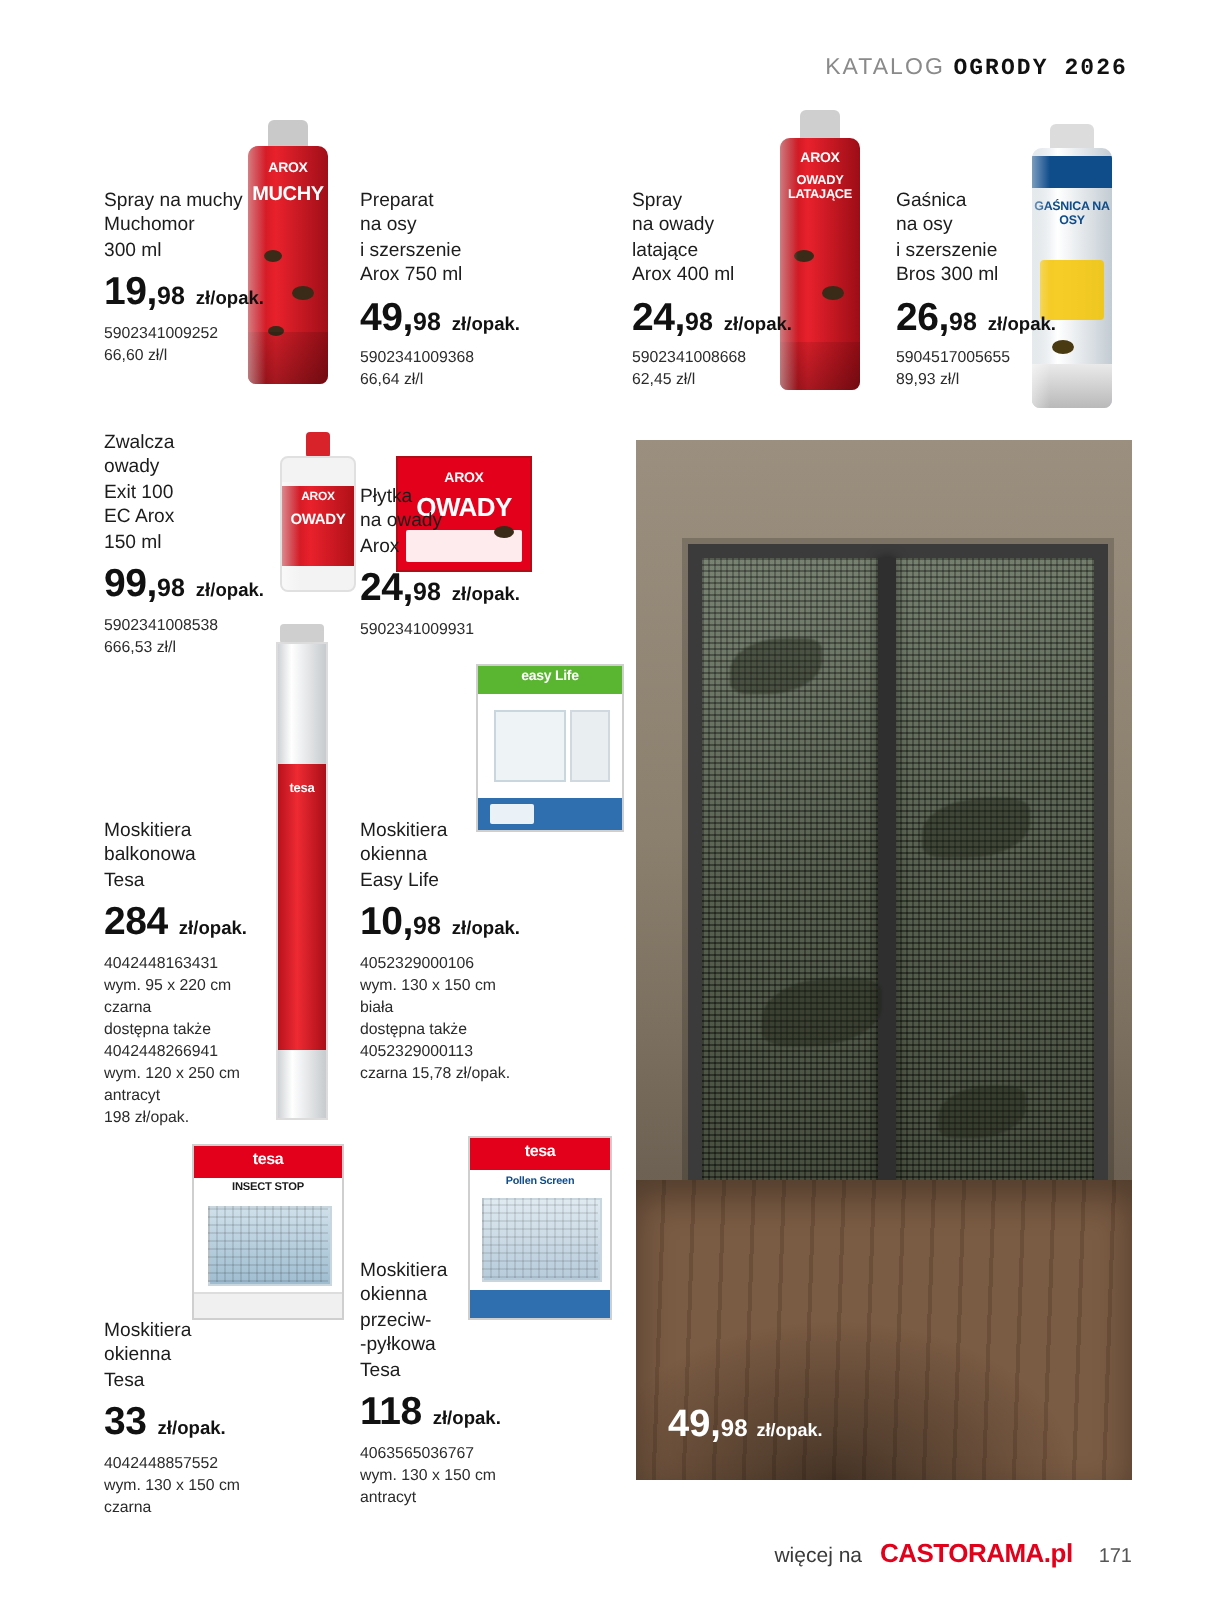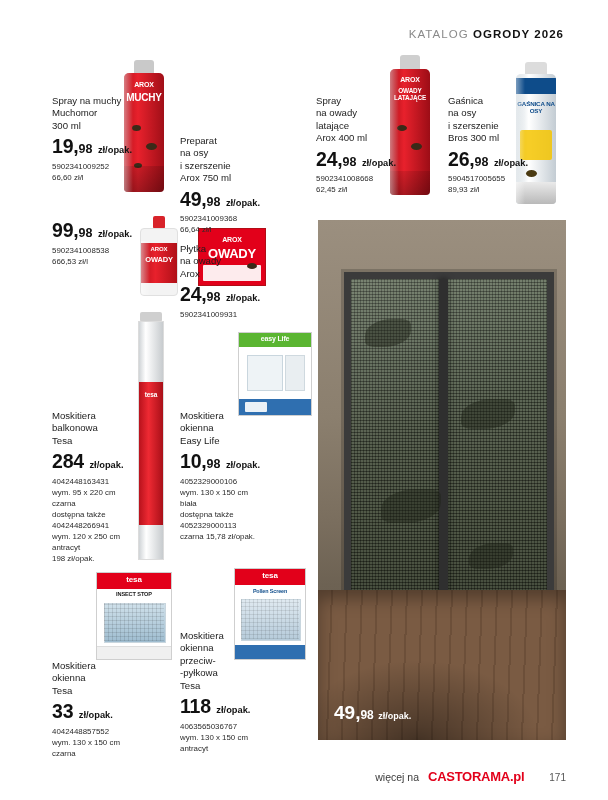--- a/index.html
+++ b/index.html
@@ -12,33 +12,33 @@
     overflow:hidden;
   }
   .page{position:absolute;inset:0;}
 
   
   .header{
     position:absolute;top:28px;right:44px;
     font-size:11.5px;letter-spacing:.09em;
     color:#8a8a8a;font-weight:400;
   }
-  .header b{color:#111;font-weight:700;}
+  .header b{color:#111;font-weight:700;font-family:Liberation Mono, monospace;}
 
   
   .footer{
     position:absolute;bottom:16px;right:42px;
     display:flex;align-items:baseline;gap:9px;
     font-size:11px;
   }
   .footer .more{color:#3a3a3a;font-size:10.5px;}
   .footer .brand{
     color:#e2001a;font-weight:700;font-size:13px;letter-spacing:-.02em;
   }
-  .footer .pageno{color:#555;font-size:10px;margin-left:16px;}
+  .footer .pageno{color:#555;font-size:10px;margin-left:4px;}
 
   
   .pname{
     font-size:9.6px;line-height:1.30;color:#1c1c1c;
     white-space:pre-line;
   }
   .price{
     font-weight:700;color:#111;line-height:1;
     white-space:nowrap;margin-top:5px;
   }
@@ -252,21 +252,21 @@
 Muchomor
 300 ml</div>
     <div class="price">
       <span class="int">19,</span><span class="dec">98</span>
       <span class="unit">zł/opak.</span>
     </div>
     <div class="codes">5902341009252
 66,60 zł/l</div>
   </div>
 
-  <div class="block" style="left:180px;top:95px;width:72px;margin-top:40px;">
+  <div class="block" style="left:180px;top:95px;width:72px;">
     <div class="pname">Preparat
 na osy
 i szerszenie
 Arox 750 ml</div>
     <div class="price">
       <span class="int">49,</span><span class="dec">98</span>
       <span class="unit">zł/opak.</span>
     </div>
     <div class="codes">5902341009368
 66,64 zł/l</div>
@@ -292,20 +292,25 @@
 Bros 300 ml</div>
     <div class="price">
       <span class="int">26,</span><span class="dec">98</span>
       <span class="unit">zł/opak.</span>
     </div>
     <div class="codes">5904517005655
 89,93 zł/l</div>
   </div>
 
   <div class="block" style="left:52px;top:216px;width:76px;">
+    <div class="pname">Zwalcza
+owady
+Exit 100
+EC Arox
+150 ml</div>
     <div class="price">
       <span class="int">99,</span><span class="dec">98</span>
       <span class="unit">zł/opak.</span>
     </div>
     <div class="codes">5902341008538
 666,53 zł/l</div>
   </div>
 
   <div class="block" style="left:180px;top:243px;width:72px;">
     <div class="pname">Płytka

